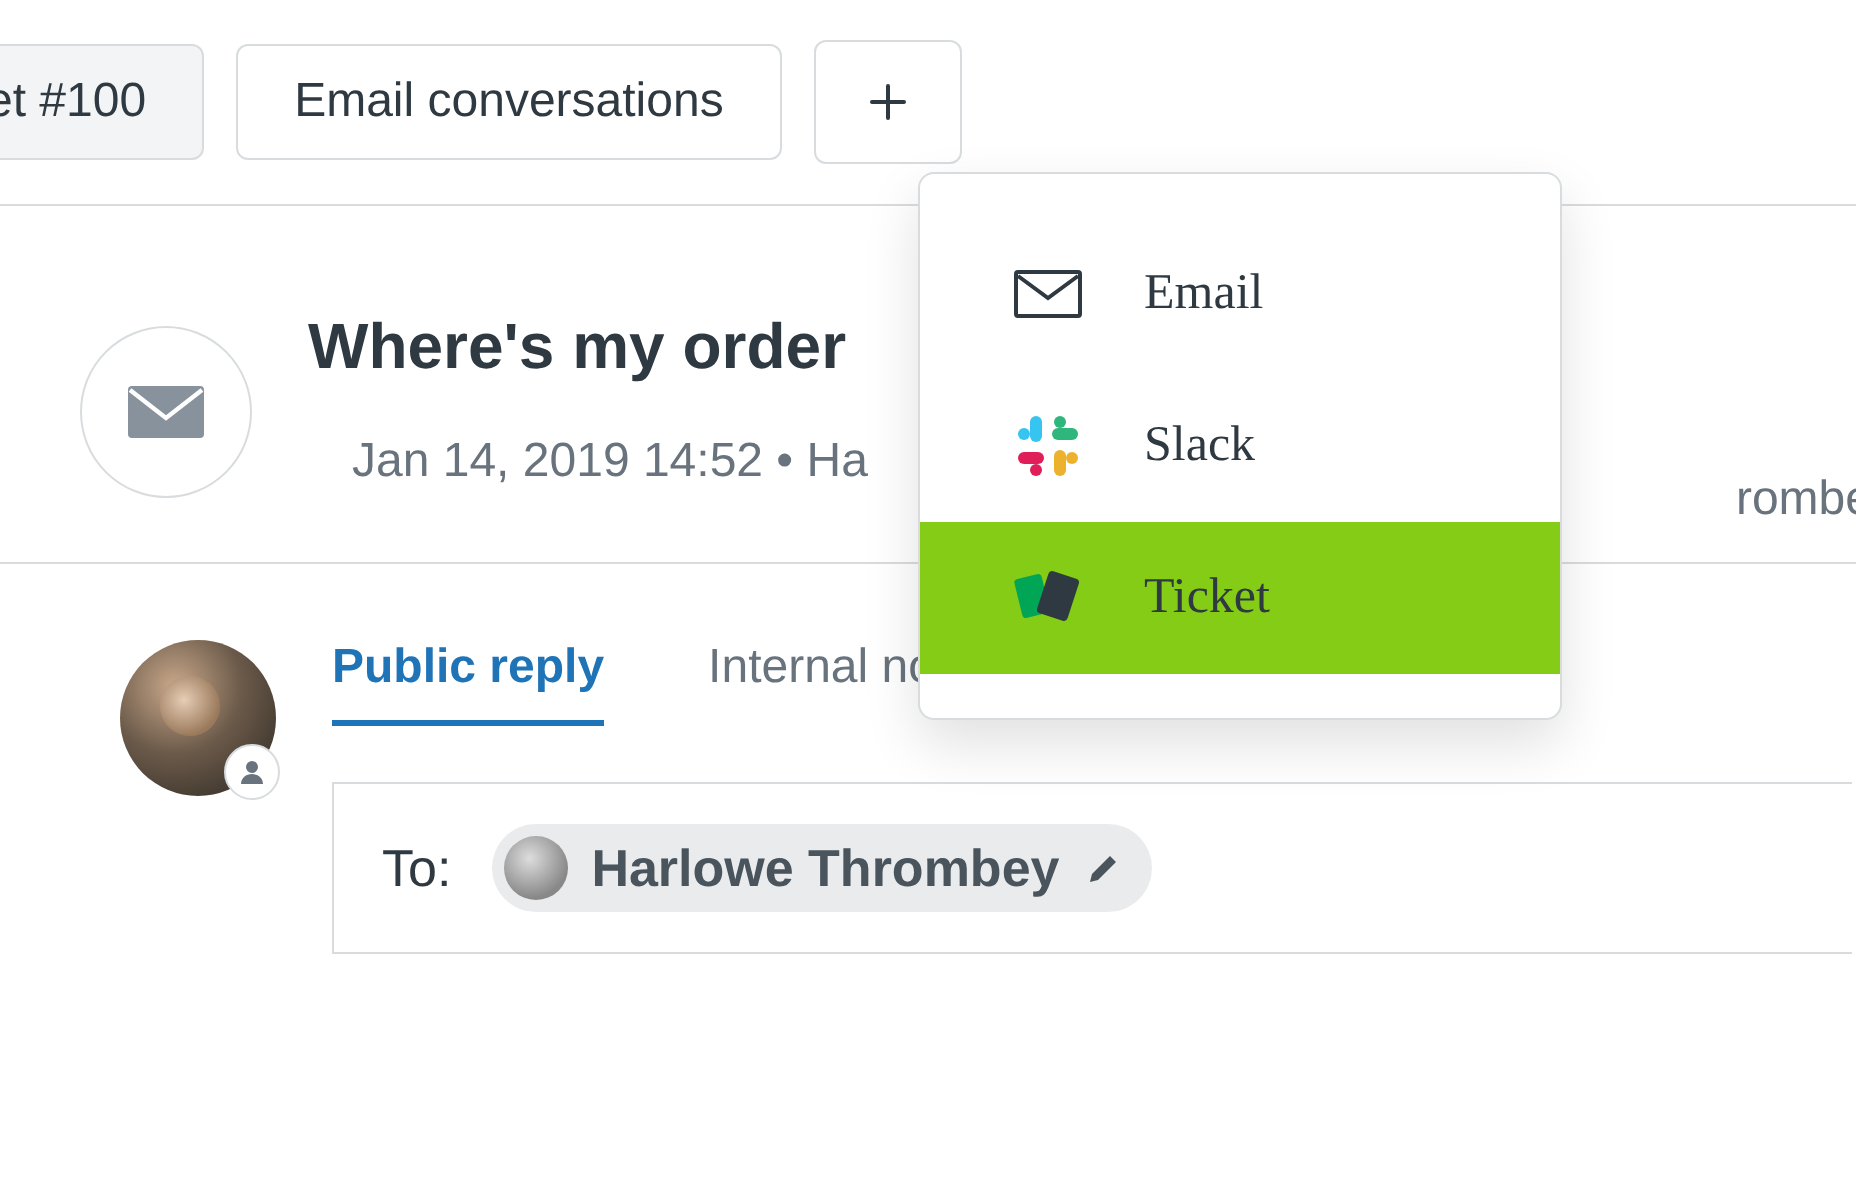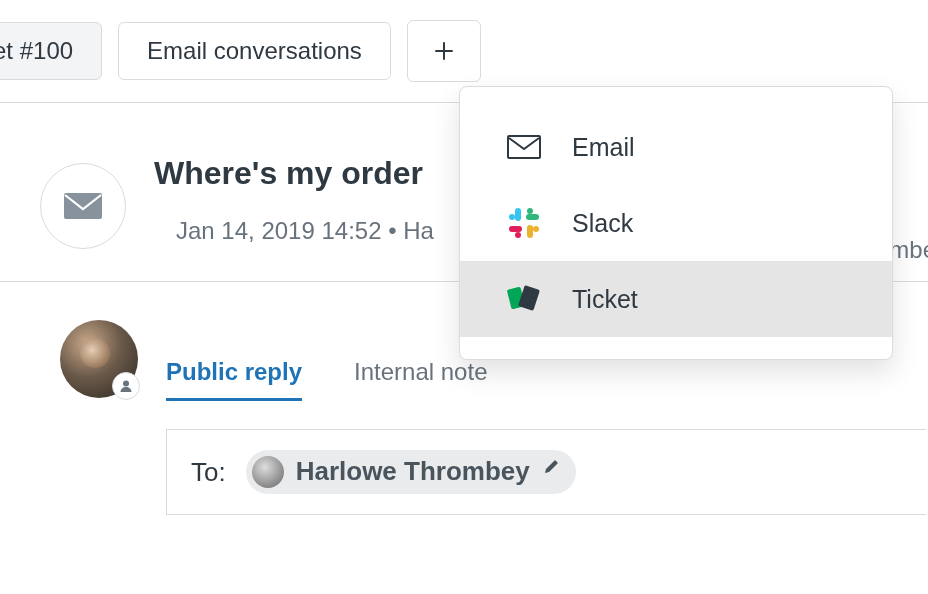--- a/index.html
+++ b/index.html
@@ -131,21 +131,20 @@
     .reply-tabs {
       display: flex;
       gap: 52px;
       font-size: 24px;
       margin-bottom: 28px;
     }
     .reply-tab {
       padding-bottom: 12px;
       color: #68737d;
       cursor: pointer;
-      margin-top: 38px;
     }
     .reply-tab.active {
       color: #1f73b7;
       font-weight: 600;
       border-bottom: 3px solid #1f73b7;
     }
 
     .reply-body {
       border: 1px solid #d8dcde;
       border-top-width: 1px;
@@ -156,59 +155,60 @@
     }
     .to-row {
       display: flex;
       align-items: center;
       gap: 20px;
       font-size: 26px;
       color: #2f3941;
     }
     .recipient-chip {
       display: inline-flex;
-      align-items: flex-start;
+      align-items: center;
       gap: 12px;
       background: #e9ebed;
       border-radius: 22px;
       padding: 6px 14px 6px 6px;
       font-weight: 600;
       color: #49545c;
     }
     .chip-avatar {
       width: 32px;
       height: 32px;
       border-radius: 50%;
       background: radial-gradient(circle at 40% 35%, #ddd 0%, #888 70%);
     }
 
     
     .dropdown {
       position: absolute;
       left: 459px;
       top: 86px;
-      width: 434px;
+      width: 322px;
       background: #fff;
       border: 1px solid #d8dcde;
       border-radius: 8px;
       box-shadow: 0 12px 28px rgba(0,0,0,0.12);
       padding: 22px 0;
       z-index: 100;
+      font-family: Liberation Serif, serif;
     }
     .dd-item {
       display: flex;
       align-items: center;
       gap: 30px;
       padding: 20px 46px;
       font-size: 25px;
       color: #2f3941;
       cursor: pointer;
     }
     .dd-item.hover {
-      background: #e5e5e5;
+      background: #84cc16;
     }
     .dd-icon {
       width: 36px;
       height: 36px;
       display: flex;
       align-items: center;
       justify-content: center;
       flex-shrink: 0;
     }
 

